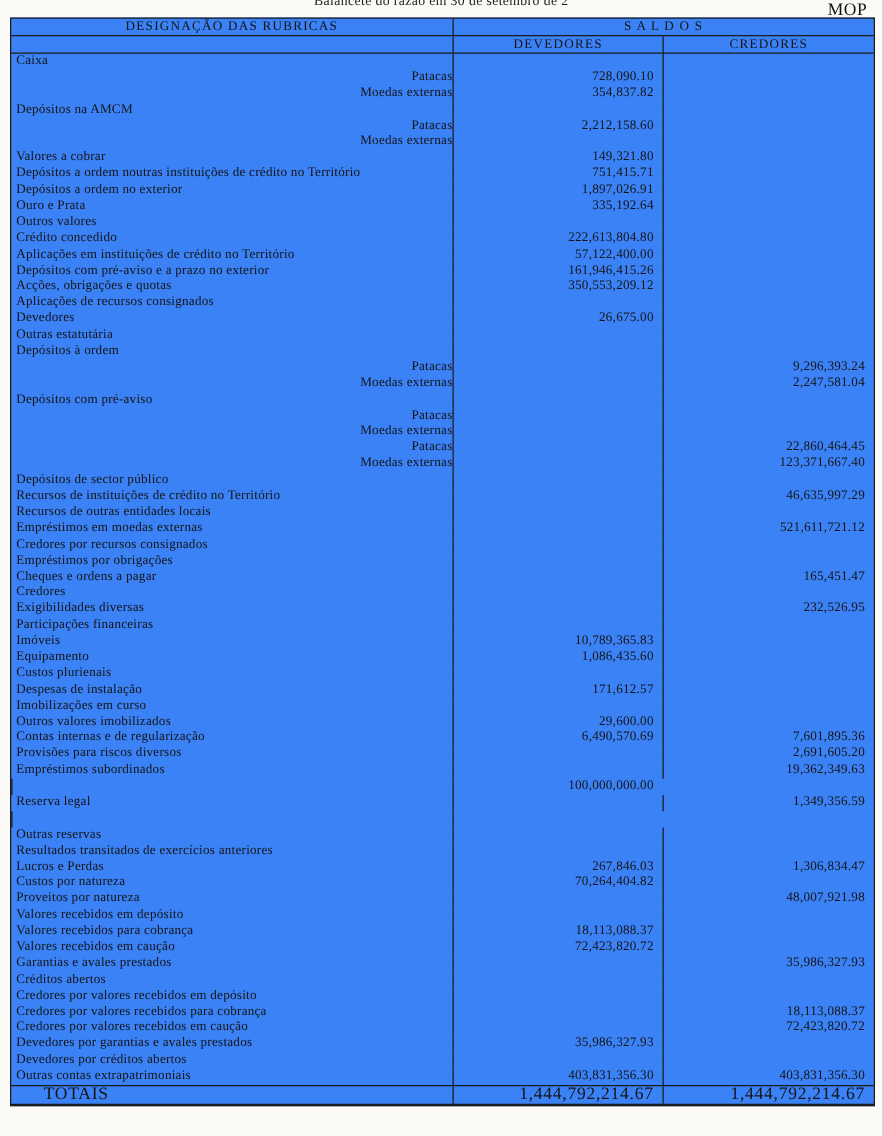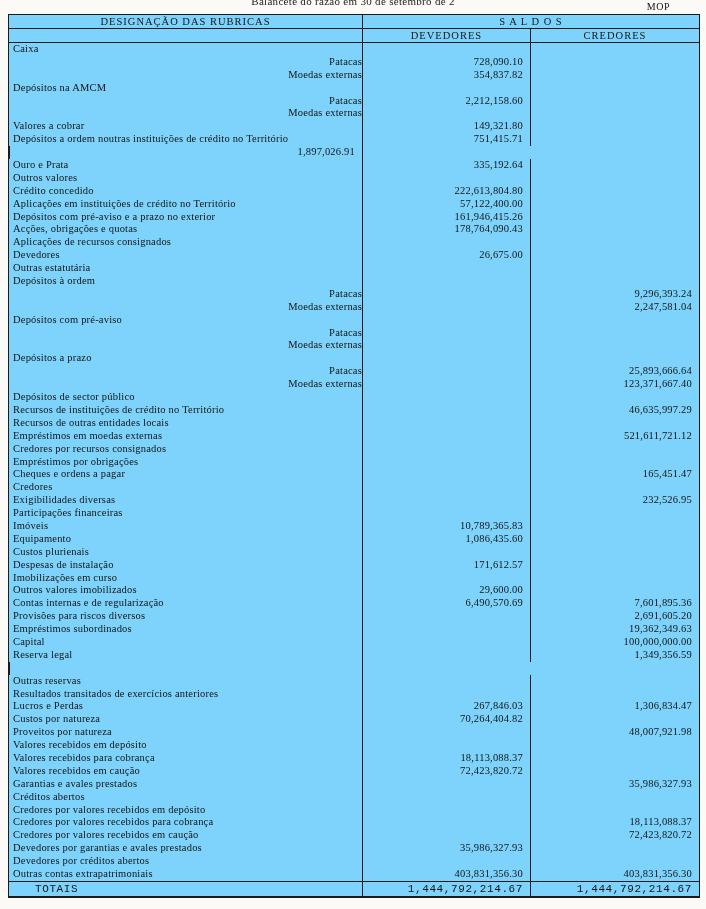--- a/index.html
+++ b/index.html
@@ -17,30 +17,30 @@
     top:-5px;left:0;right:0;
     text-align:center;
     font-size:11px;
     letter-spacing:.3px;
     height:10px;
     overflow:hidden;
     color:#222;
   }
   .mop{
     position:absolute;
-    top:1px;right:36px;
-    font-size:10px;
+    top:1px;right:12px;
+    font-size:14px;
     letter-spacing:.5px;
   }
   .tbl{
     position:absolute;
     left:8px;top:14px;
     width:690px;
     border:1.5px solid #1b1b1b;
-    background:#7dd3fc;
+    background:#3b82f6;
   }
   .hrow,.row,.trow{
     display:grid;
     grid-template-columns:353px 168px 1fr;
   }
   .hrow1{grid-template-columns:353px 1fr;}
   .hcell{
     text-align:center;
     font-size:10.5px;
     letter-spacing:1px;
@@ -54,23 +54,23 @@
     font-size:10.5px;
     letter-spacing:.2px;
     white-space:nowrap;overflow:hidden;
   }
   .c.label{padding-left:4px;}
   .c.label.ind1{padding-left:10px;text-align:right;}
   .c.num,.tc.num{text-align:right;padding-right:7px;}
   .trow{border-top:1.2px solid #1b1b1b;}
   .tc{
     height:14px;line-height:14px;
-    font-size:11px;
+    font-size:14px;
     letter-spacing:.6px;
-    white-space:nowrap;overflow:hidden;font-family:Liberation Mono, monospace;
+    white-space:nowrap;overflow:hidden;
   }
   .tc.label{padding-left:26px;}
   .tbl{border-bottom-width:2.5px;}
 </style>
 </head>
 <body>
 
 <div class="sheet">
 
   <div class="doc-title">Balancete do razão em 30 de setembro de 2</div>
@@ -124,20 +124,21 @@
           <div class="c label ind0">Valores a cobrar</div>
           <div class="c num bl">149,321.80</div>
           <div class="c num bl"></div>
         </div>
         <div class="row">
           <div class="c label ind0">Depósitos a ordem noutras instituições de crédito no Território</div>
           <div class="c num bl">751,415.71</div>
           <div class="c num bl"></div>
         </div>
         <div class="row">
+          <div class="c label ind0">Depósitos a ordem no exterior</div>
           <div class="c num bl">1,897,026.91</div>
           <div class="c num bl"></div>
         </div>
         <div class="row">
           <div class="c label ind0">Ouro e Prata</div>
           <div class="c num bl">335,192.64</div>
           <div class="c num bl"></div>
         </div>
         <div class="row">
           <div class="c label ind0">Outros valores</div>
@@ -154,21 +155,21 @@
           <div class="c num bl">57,122,400.00</div>
           <div class="c num bl"></div>
         </div>
         <div class="row">
           <div class="c label ind0">Depósitos com pré-aviso e a prazo no exterior</div>
           <div class="c num bl">161,946,415.26</div>
           <div class="c num bl"></div>
         </div>
         <div class="row">
           <div class="c label ind0">Acções, obrigações e quotas</div>
-          <div class="c num bl">178,764,090.43</div>
+          <div class="c num bl">350,553,209.12</div>
           <div class="c num bl"></div>
         </div>
         <div class="row">
           <div class="c label ind0">Aplicações de recursos consignados</div>
           <div class="c num bl"></div>
           <div class="c num bl"></div>
         </div>
         <div class="row">
           <div class="c label ind0">Devedores</div>
           <div class="c num bl">26,675.00</div>
@@ -203,28 +204,23 @@
           <div class="c label ind1">Patacas</div>
           <div class="c num bl"></div>
           <div class="c num bl"></div>
         </div>
         <div class="row">
           <div class="c label ind1">Moedas externas</div>
           <div class="c num bl"></div>
           <div class="c num bl"></div>
         </div>
         <div class="row">
-          <div class="c label ind0">Depósitos a prazo</div>
-          <div class="c num bl"></div>
-          <div class="c num bl"></div>
-        </div>
-        <div class="row">
           <div class="c label ind1">Patacas</div>
           <div class="c num bl"></div>
-          <div class="c num bl">25,893,666.64</div>
+          <div class="c num bl">22,860,464.45</div>
         </div>
         <div class="row">
           <div class="c label ind1">Moedas externas</div>
           <div class="c num bl"></div>
           <div class="c num bl">123,371,667.40</div>
         </div>
         <div class="row">
           <div class="c label ind0">Depósitos de sector público</div>
           <div class="c num bl"></div>
           <div class="c num bl"></div>
@@ -313,21 +309,20 @@
           <div class="c label ind0">Provisões para riscos diversos</div>
           <div class="c num bl"></div>
           <div class="c num bl">2,691,605.20</div>
         </div>
         <div class="row">
           <div class="c label ind0">Empréstimos subordinados</div>
           <div class="c num bl"></div>
           <div class="c num bl">19,362,349.63</div>
         </div>
         <div class="row">
-          <div class="c label ind0">Capital</div>
           <div class="c num bl"></div>
           <div class="c num bl">100,000,000.00</div>
         </div>
         <div class="row">
           <div class="c label ind0">Reserva legal</div>
           <div class="c num bl"></div>
           <div class="c num bl">1,349,356.59</div>
         </div>
         <div class="row">
           <div class="c num bl"></div>

